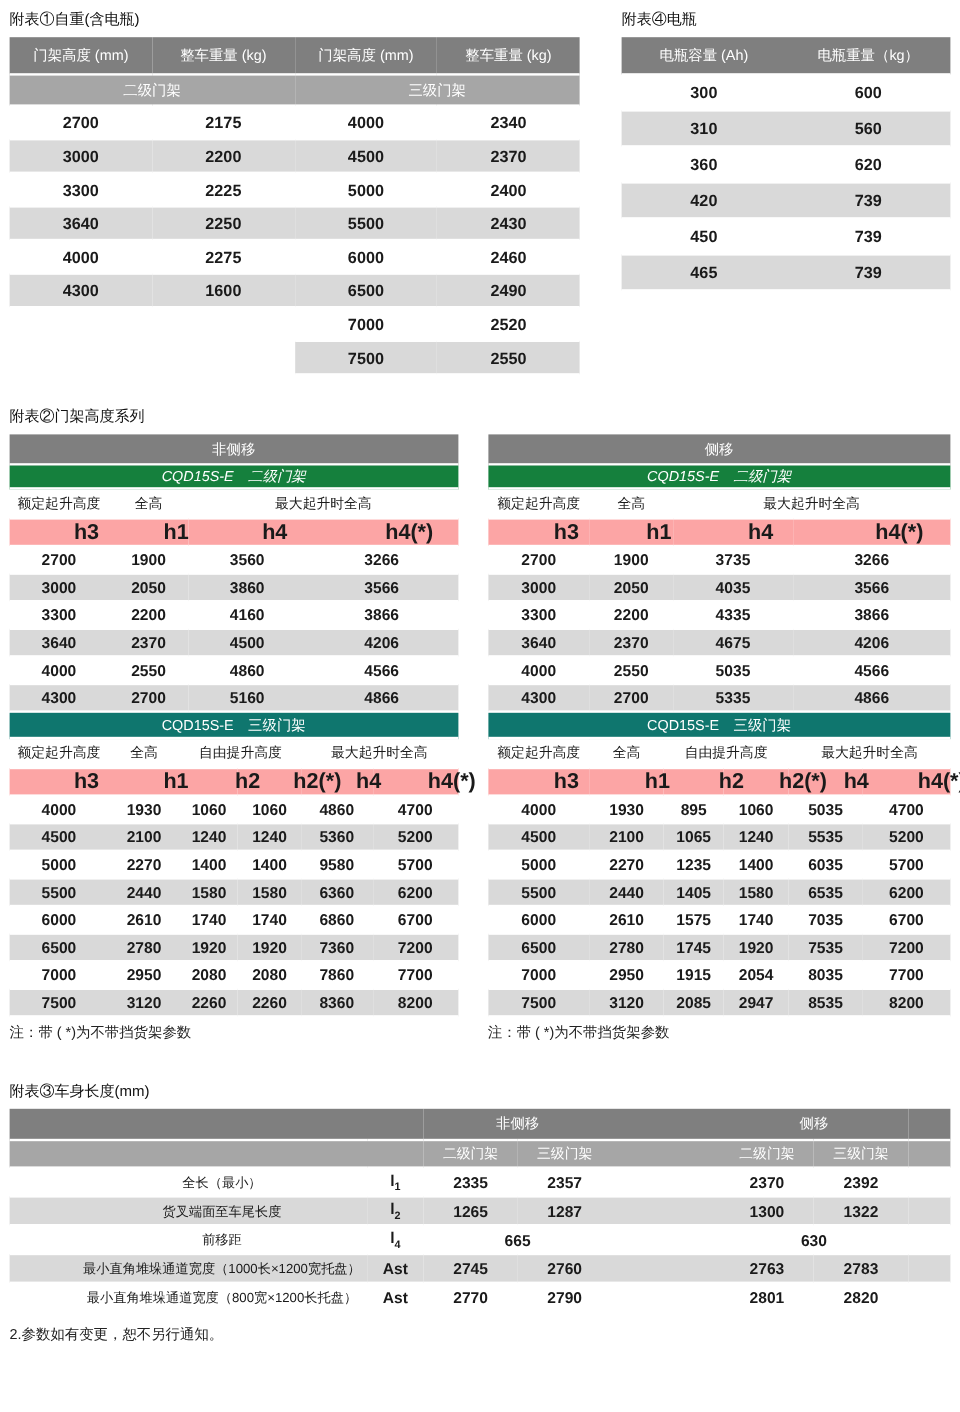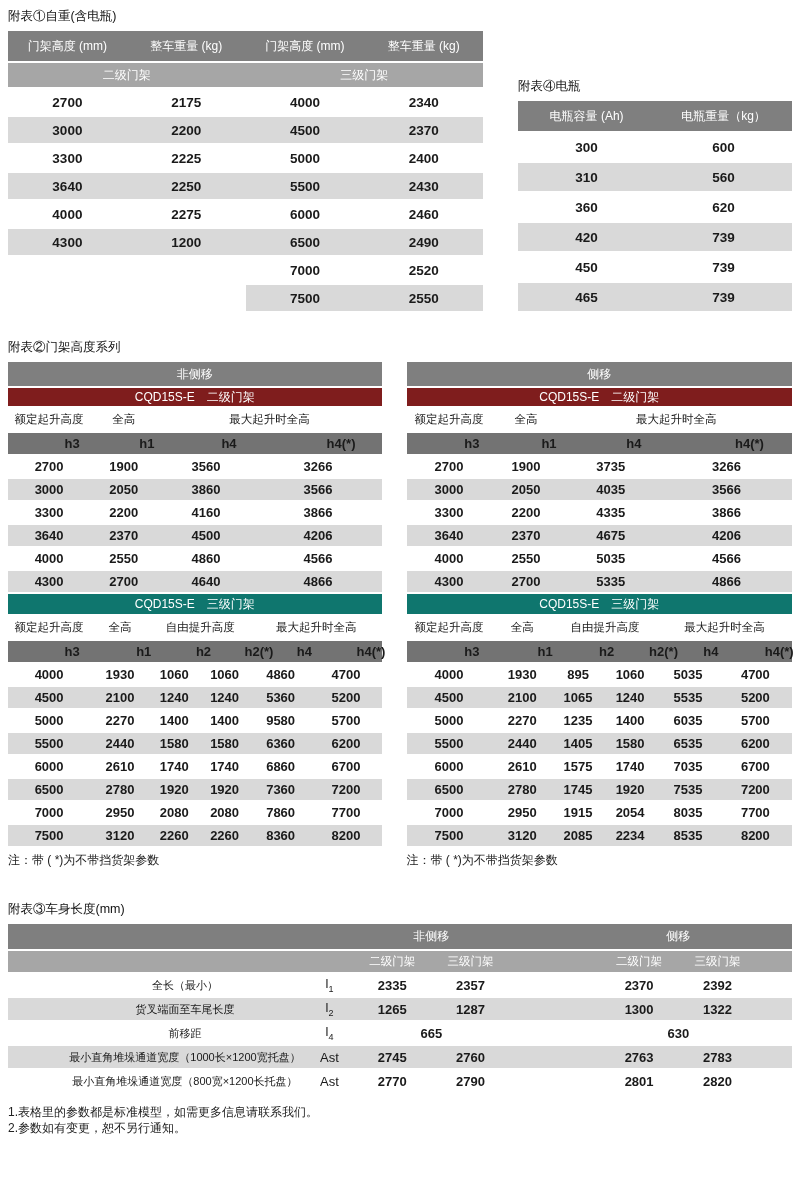--- a/index.html
+++ b/index.html
@@ -10,55 +10,55 @@
     color: #1a1a1a;
   }
   .page { padding: 8px; }
 
   .sec-title { font-size: 12.5px; color: #111; margin-bottom: 6px; }
 
   table { border-collapse: collapse; width: 100%; table-layout: fixed; }
   th, td { text-align: center; border-bottom: 2px solid #fff; overflow: visible; }
 
   
-  .row-top { display: flex; gap: 35px; align-items: flex-end; }
+  .row-top { display: flex; gap: 35px; align-items: flex-start; }
   .col-t1 { width: 477px; }
   .col-t4 { width: 275px; }
 
   .t1 th.h, .t4 th.h { background:#7f7f7f; color:#fff; font-weight:400; font-size:12px; height:31px; }
   .t1 th.g { background:#a6a6a6; color:#fff; font-weight:400; font-size:12px; height:26px; }
   .t1 td { height:28px; font-size:13.5px; font-weight:700; }
   .t4 td { height:30px; font-size:13.5px; font-weight:700; }
   .t1 tbody tr:nth-child(even) td,
   .t4 tbody tr:nth-child(even) td { background:#d9d9d9; }
   .t1 tbody td.blank, .t4 tbody td.blank { background:#fff !important; }
 
   
   .sec2 { margin-top: 26px; }
   .row-masts { display: flex; gap: 25px; align-items: flex-start; }
   .mast-l { width: 375px; }
   .mast-r { width: 387px; }
   .band { color:#fff; text-align:center; font-size:12px; border-bottom:2px solid #fff; }
   .band.dark { background:#7f7f7f; height:26px; line-height:24px; }
-  .band.mid  { background:#7f1d1d; height:20px; line-height:18px; }
+  .band.mid  { background:#15803d; height:20px; line-height:18px;font-style:italic; }
   .band.mid2 { background:#0f766e; height:22px; line-height:20px; }
   .mast th.gh { background:#fff; color:#1a1a1a; font-weight:400; font-size:11.5px; height:24px; }
-  .mast tr.hr th { background:#737373; color:#1a1a1a; font-size:13px; font-weight:700; height:23px;padding-left:46px; }
+  .mast tr.hr th { background:#fca5a5; color:#1a1a1a; font-size:18px; font-weight:700; height:23px;padding-left:46px; }
   .mast td { height:23px; font-size:13px; font-weight:700; }
   .mast tbody tr:nth-child(even) td { background:#d9d9d9; }
   .tnote { font-size:12px; color:#222; margin-top:4px; }
 
   
   .sec3 { margin-top: 32px; }
   .t3 { border-bottom: 2px solid #c9c9c9; }
   .t3 th.b1 { background:#7f7f7f; color:#fff; font-weight:400; font-size:12px; height:26px; }
   .t3 th.b2 { background:#a6a6a6; color:#fff; font-weight:400; font-size:11.5px; height:23px; }
   .t3 td { height:24px; font-size:13px; font-weight:700; }
   .t3 td.lab { text-align:center; padding-left:56px; font-size:11px; font-weight:400; white-space:nowrap; }
-  .t3 td.sym { font-size:13px; font-weight:400; }
+  .t3 td.sym { font-size:13px; font-weight:700; }
   .t3 tbody tr:nth-child(even) td { background:#d9d9d9; }
   sub { font-size: 9px; }
 
   
   .footer { margin-top: 10px; font-size: 12px; line-height: 1.35; color:#222; }
 </style>
 </head>
 <body>
 
 <div class="page">
@@ -112,21 +112,21 @@
               <td>2430</td>
             </tr>
             <tr>
               <td>4000</td>
               <td>2275</td>
               <td>6000</td>
               <td>2460</td>
             </tr>
             <tr>
               <td>4300</td>
-              <td>1200</td>
+              <td>1600</td>
               <td>6500</td>
               <td>2490</td>
             </tr>
             <tr>
               <td class="blank"></td>
               <td class="blank"></td>
               <td>7000</td>
               <td>2520</td>
             </tr>
             <tr>
@@ -237,21 +237,21 @@
               </tr>
               <tr>
                 <td>4000</td>
                 <td>2550</td>
                 <td>4860</td>
                 <td>4566</td>
               </tr>
               <tr>
                 <td>4300</td>
                 <td>2700</td>
-                <td>4640</td>
+                <td>5160</td>
                 <td>4866</td>
               </tr>
             </tbody>
         </table>
         <div class="band mid2">CQD15S-E　三级门架</div>
         <table>
           <colgroup>
               <col style="width:22%">
               <col style="width:16%">
               <col style="width:13%">
@@ -487,21 +487,21 @@
                 <td>2950</td>
                 <td>1915</td>
                 <td>2054</td>
                 <td>8035</td>
                 <td>7700</td>
               </tr>
               <tr>
                 <td>7500</td>
                 <td>3120</td>
                 <td>2085</td>
-                <td>2234</td>
+                <td>2947</td>
                 <td>8535</td>
                 <td>8200</td>
               </tr>
             </tbody>
         </table>
         <div class="tnote">注：带 ( *)为不带挡货架参数</div>
       </div>
     </div>
   </div>
 
@@ -583,17 +583,16 @@
             <td></td>
             <td>2801</td>
             <td>2820</td>
             <td></td>
           </tr>
         </tbody>
     </table>
   </div>
 
   <div class="footer">
-    <div>1.表格里的参数都是标准模型，如需更多信息请联系我们。</div>
     <div>2.参数如有变更，恕不另行通知。</div>
   </div>
 
 </div>
 
 </body></html>

